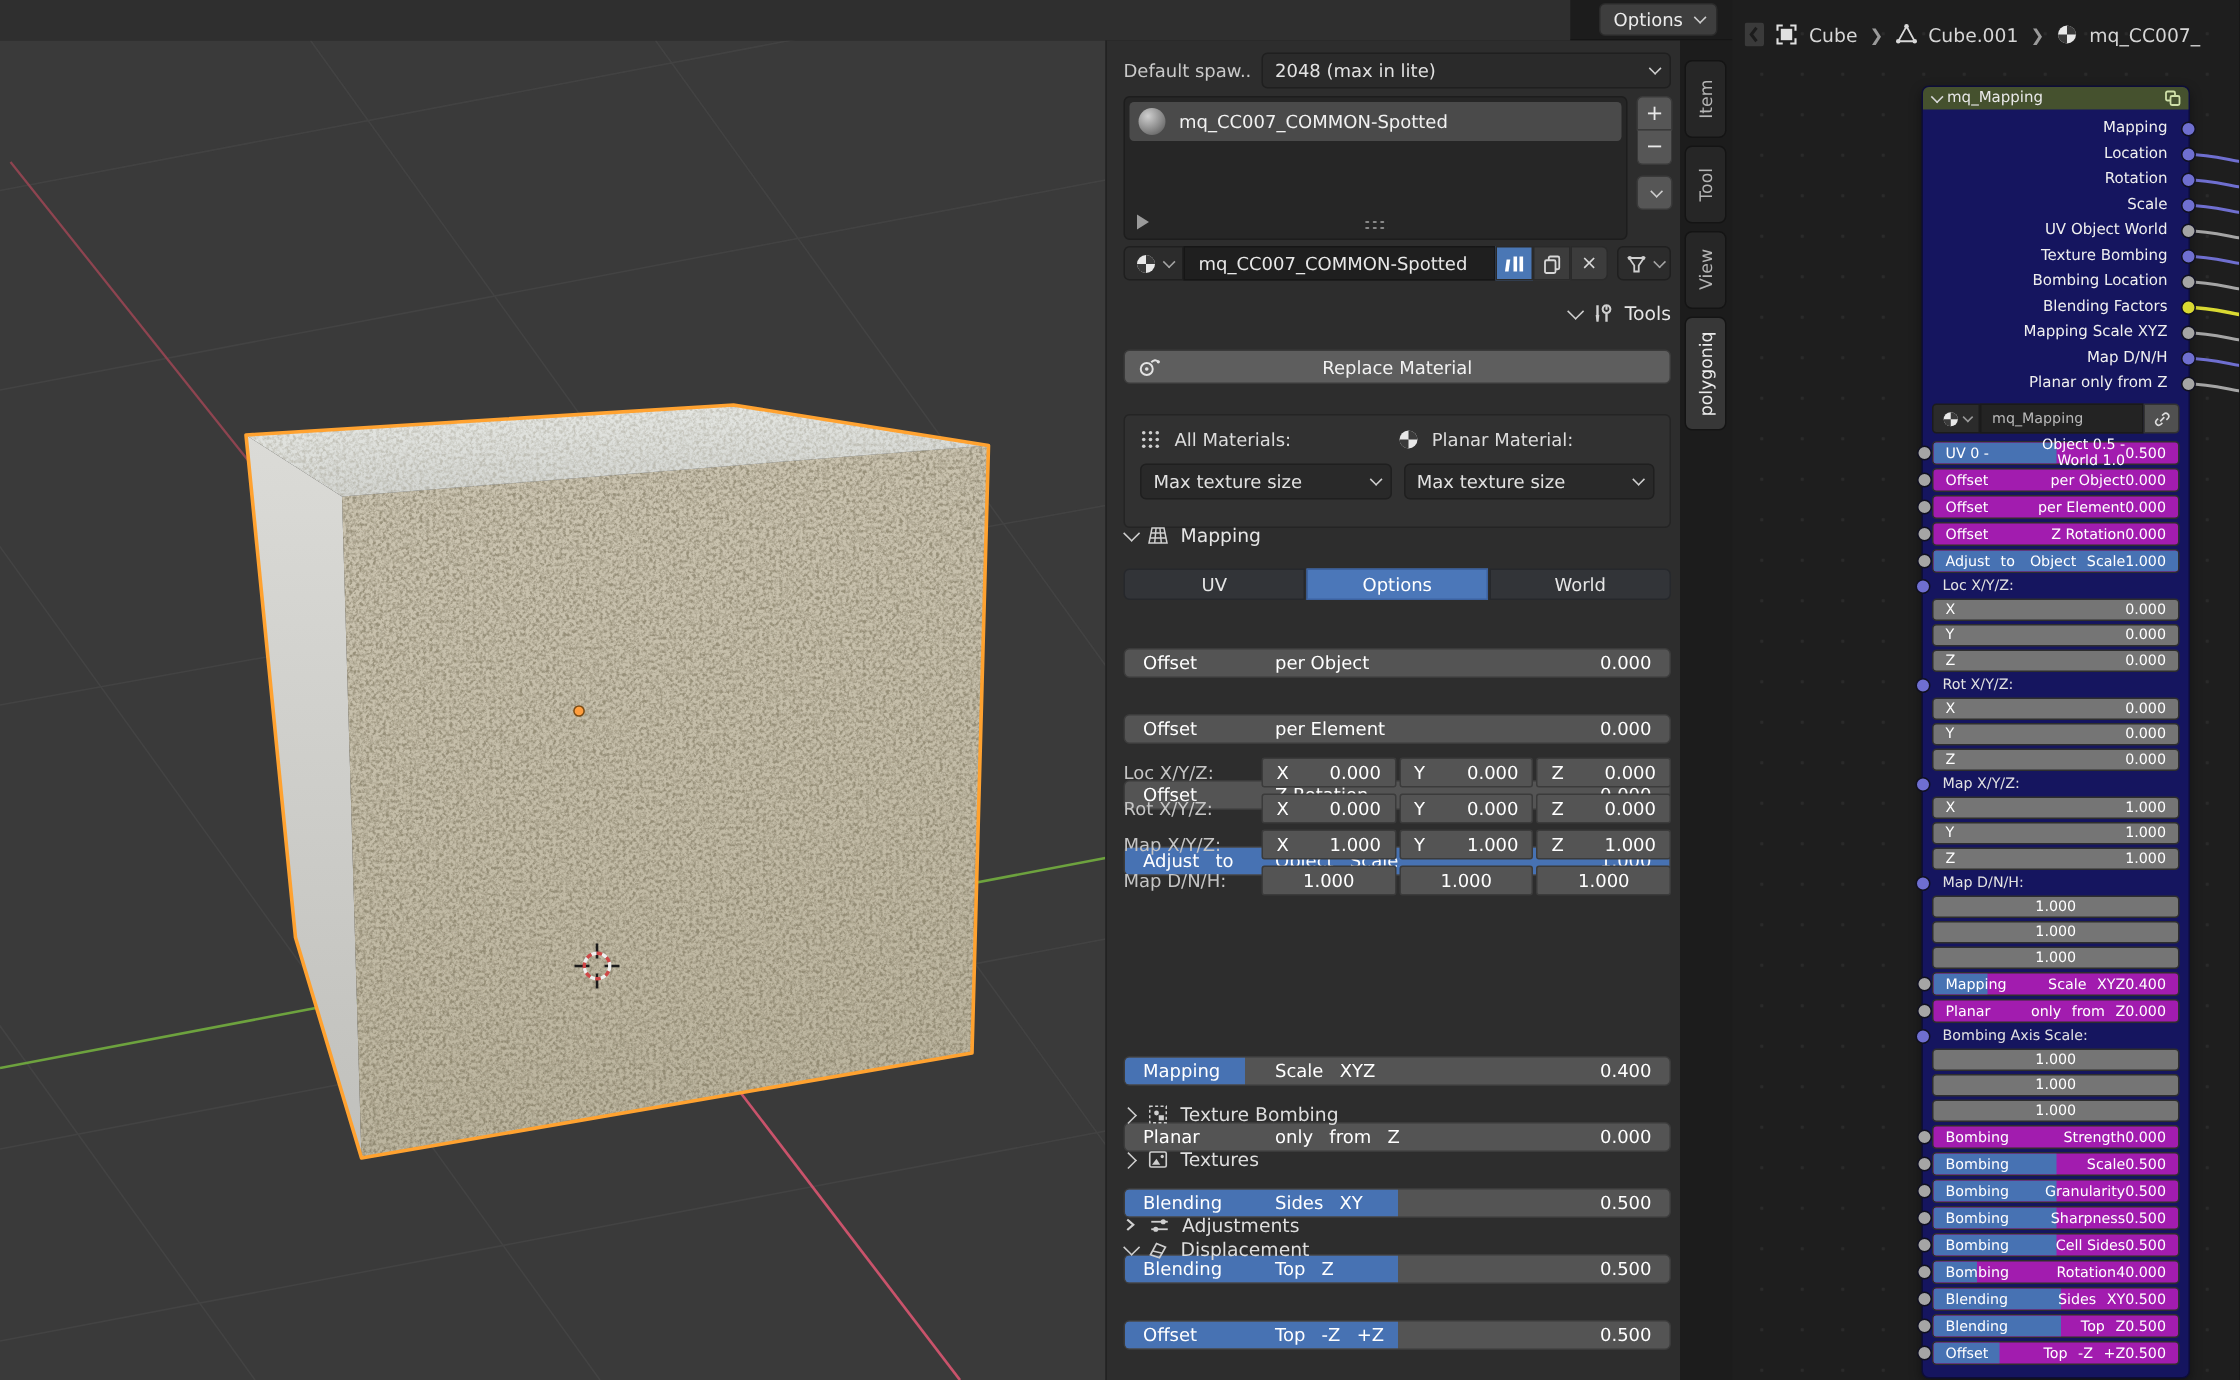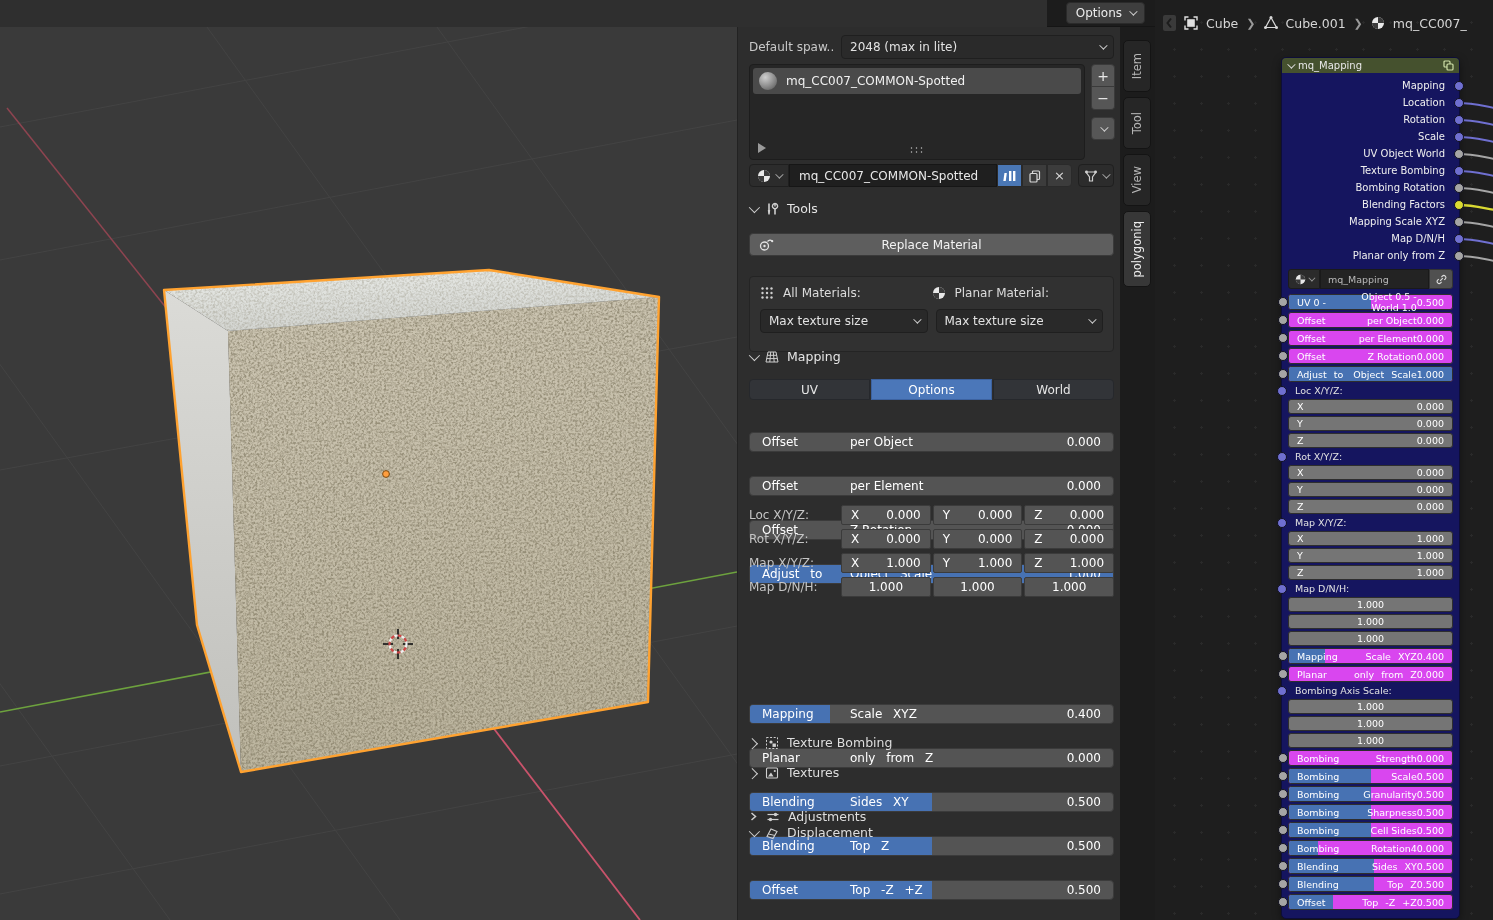--- a/index.html
+++ b/index.html
@@ -69,21 +69,21 @@
           background-image:radial-gradient(#2a2a2a 1px,transparent 1.4px);background-size:27px 27px;background-position:6px 9px;}
   .crumbbar{position:absolute;left:8px;top:12px;right:0;height:22px;display:flex;align-items:center;gap:8px;overflow:hidden;white-space:nowrap;font-size:12.5px;color:#d6d6d6;}
   .crumb-sep{color:#9a9a9a;font-size:11px;}
   #gnode{position:absolute;left:126px;top:57px;width:177px;background:#15155f;border:1px solid #0d0d38;border-radius:5px;box-shadow:0 3px 8px rgba(0,0,0,.4);}
   .nhead{height:15px;background:#45512e;border-radius:4px 4px 0 0;display:flex;align-items:center;gap:5px;padding:0 5px;color:#e8e8e8;font-size:10px;}
   .nhead .chev{border-color:#d8d8d8;width:5px;height:5px;}
   .nout{position:relative;height:17px;display:flex;align-items:center;justify-content:flex-end;padding-right:14px;color:#efefef;font-size:10px;}
   .sock{position:absolute;width:8px;height:8px;border-radius:50%;border:1px solid #101020;top:50%;margin-top:-5px;}
   .nout .sock{right:-5px;}
   .nbody{padding:5px 6px 8px 6px;display:flex;flex-direction:column;gap:2px;}
-  .nslider{position:relative;height:16px;background:#d946ef;border:1px solid #2e2e2e;border-radius:3px;overflow:visible;
+  .nslider{position:relative;height:16px;background:#a21caf;border:1px solid #2e2e2e;border-radius:3px;overflow:visible;
            display:flex;align-items:center;color:#fff;font-size:9.5px;box-sizing:border-box;}
   .nslider .clip{position:absolute;inset:0;border-radius:2px;overflow:hidden;}
   .nslider .fill{position:absolute;left:0;top:0;bottom:0;background:#4772b3;}
   .nslider .na{position:relative;width:52px;padding-left:8px;flex:none;}
   .nslider .nb{position:relative;flex:1;text-align:right;}
   .nslider .nv{position:relative;padding-right:8px;}
   .nslider.nwide .na,.nslider.nwide .nb{word-spacing:4px;}
   .ngroup-label{position:relative;height:13px;display:flex;align-items:center;color:#e2e2e2;font-size:9.5px;padding-left:7px;}
   .ncell{height:15px;background:#757575;border:1px solid #2e2e2e;border-radius:3px;display:flex;align-items:center;
          justify-content:space-between;padding:0 8px;color:#fff;font-size:9.5px;box-sizing:border-box;}
@@ -236,21 +236,21 @@
     <div class="mr-btn" style="width:36px;border-radius:4px;gap:4px;">
       <svg class="icon13" viewBox="0 0 14 14">
         <path d="M2,3 L12,3 L8.5,8 L8.5,12 L5.5,12 L5.5,8 Z" fill="none" stroke="#cfcfcf" stroke-width="1.2"></path>
         <circle cx="2.5" cy="3" r="1.4" fill="#cfcfcf"></circle>
             <circle cx="11.5" cy="3" r="1.4" fill="#cfcfcf"></circle>
       </svg>
       <span class="chev small" style="border-color:#a5a5a5;"></span>
     </div>
   </div>
 
-  <div class="prow-abs sec-head" style="top:174px;">
+  <div class="prow-abs sec-head" style="top:174px;justify-content:flex-end;">
     <span class="chev"></span>
     <svg class="icon13" viewBox="0 0 14 14">
       <line x1="4" y1="1.5" x2="4" y2="8" stroke="#cfcfcf" stroke-width="1.6"></line>
       <path d="M2.8,8 L5.2,8 L4.7,12.5 L3.3,12.5 Z" fill="#cfcfcf"></path>
       <path d="M10,1.5 a2.6,2.6 0 1 0 0.01,0 M10,1.5 L10,4.5" fill="none" stroke="#cfcfcf" stroke-width="1.4"></path>
       <line x1="10" y1="6" x2="10" y2="12.5" stroke="#cfcfcf" stroke-width="1.6"></line>
     </svg>
     <span>Tools</span>
   </div>
 
@@ -574,21 +574,21 @@
           </div>
       <div class="nout">
             <span>UV Object World</span>
             <span class="sock sf"></span>
           </div>
       <div class="nout">
             <span>Texture Bombing</span>
             <span class="sock sv"></span>
           </div>
       <div class="nout">
-            <span>Bombing Rotation</span>
+            <span>Bombing Location</span>
             <span class="sock sf"></span>
           </div>
       <div class="nout">
             <span>Blending Factors</span>
             <span class="sock sc"></span>
           </div>
       <div class="nout">
             <span>Mapping Scale XYZ</span>
             <span class="sock sf"></span>
           </div>

